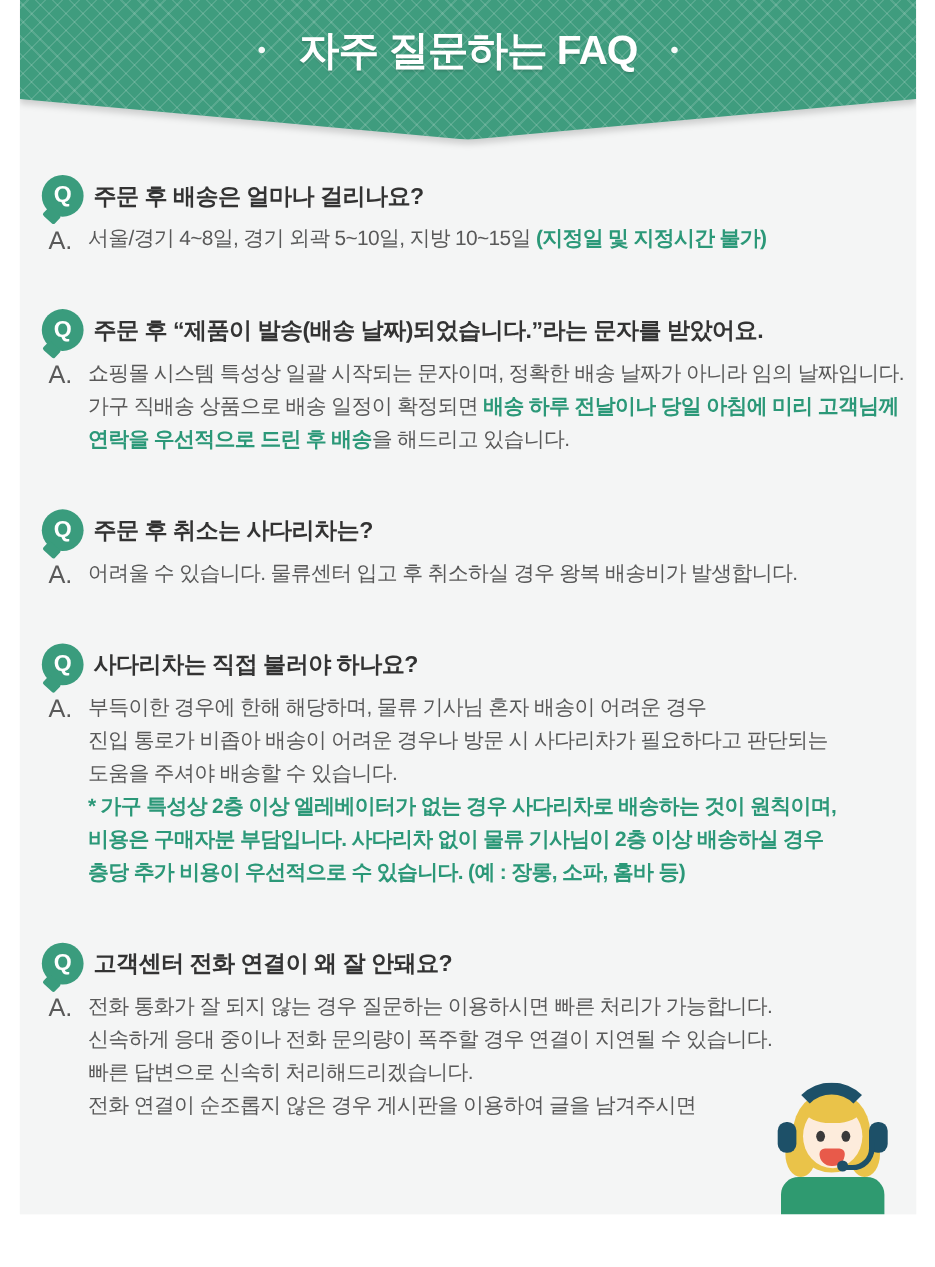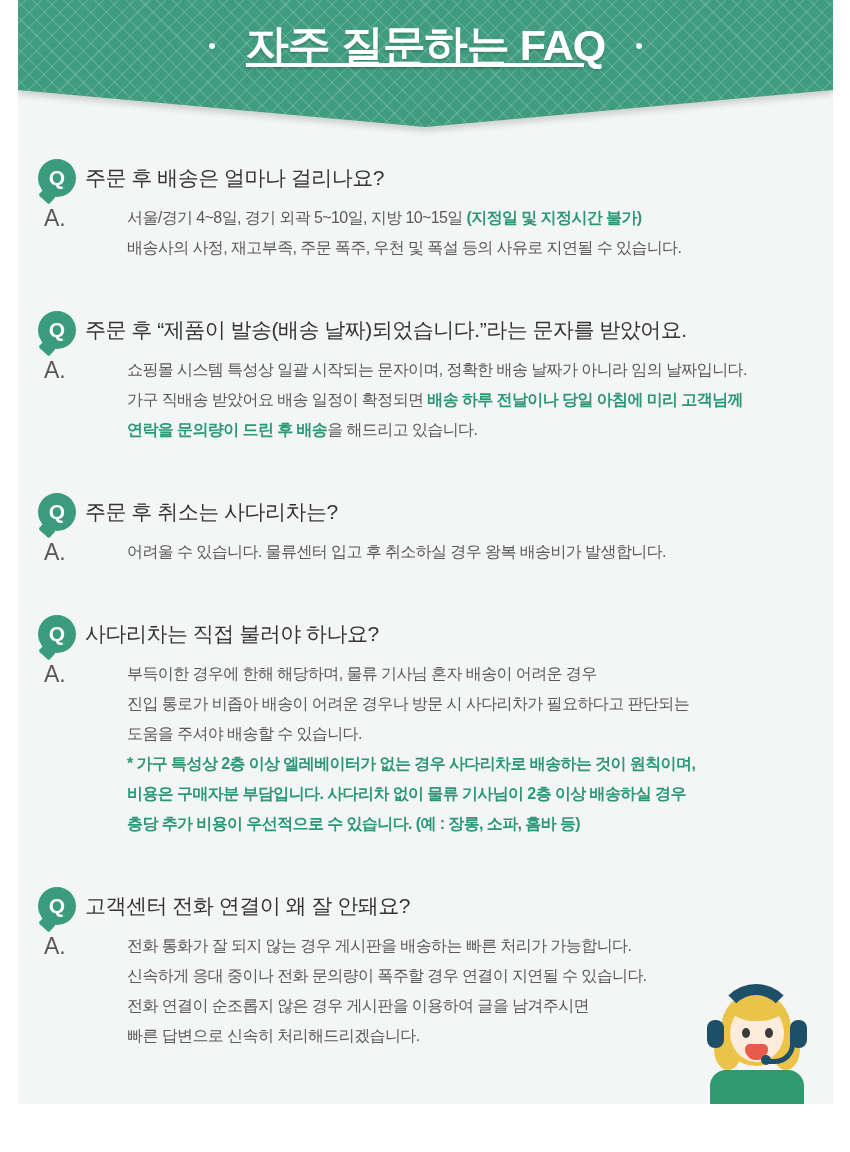--- a/index.html
+++ b/index.html
@@ -21,43 +21,42 @@
       repeating-linear-gradient(-45deg, rgba(255,255,255,.13) 0 1.5px, transparent 1.5px 11px);
     clip-path:polygon(0 0,100% 0,100% 90px,50% 127px,0 90px);
     position:relative;
   }
   .banner-title-row{
     position:absolute;left:0;top:0;width:100%;height:92px;
     display:flex;align-items:center;justify-content:center;gap:30px;
   }
   .banner-dot{color:#ffffff;font-size:22px;line-height:1;opacity:.95;}
   .banner-title{
-    color:#ffffff;font-size:43px;font-weight:700;letter-spacing:-1px;
+    color:#ffffff;font-size:37px;font-weight:700;letter-spacing:-1px;
     text-shadow:0 2px 2px rgba(0,0,0,.15);
-    text-decoration:underline;
   }
   
   .faq-list{padding-top:0;}
   .qa-item{margin-top:48px;}
   .qa-item:first-child{margin-top:32px;}
   .q-row{display:flex;align-items:center;gap:9px;height:38px;padding-left:20px;}
   .q-bubble{
     position:relative;width:38px;height:38px;flex:none;border-radius:50%;
     background:#3a9c7d;color:#fff;font-size:21px;font-weight:800;
     display:flex;align-items:center;justify-content:center;
   }
   .q-bubble::after{
     content:"";position:absolute;left:3px;bottom:-5px;width:12px;height:12px;
     background:#3a9c7d;border-radius:2px;transform:skewX(18deg) rotate(52deg);
   }
-  .q-title{font-size:21px;font-weight:400;color:#333333;letter-spacing:-0.5px;}
+  .q-title{font-size:21px;font-weight:700;color:#333333;letter-spacing:-0.5px;}
   .answer{display:flex;align-items:flex-start;padding-left:26px;margin-top:6px;}
   .a-label{flex:none;width:36px;font-size:23px;color:#595959;line-height:30px;}
   .answer-lines{min-width:0;}
-  .line{font-size:16px;line-height:30px;color:#595959;letter-spacing:-0.6px;white-space:nowrap;margin-left:47px;}
+  .line{font-size:19px;line-height:30px;color:#595959;letter-spacing:-0.6px;white-space:nowrap;}
   .line .seg-green{color:#2b9878;font-weight:700;}
   
   .agent{position:absolute;right:28px;bottom:0;width:96px;height:120px;}
   .agent div{position:absolute;}
   .agent .hair{left:12px;top:8px;width:70px;height:74px;border-radius:50%;background:#eac349;}
   .agent .hair-side-l{left:5px;top:44px;width:28px;height:42px;border-radius:50%;background:#eac349;}
   .agent .hair-side-r{left:63px;top:44px;width:28px;height:42px;border-radius:50%;background:#eac349;}
   .agent .torso{left:1px;top:86px;width:94px;height:34px;border-radius:16px 16px 0 0;background:#2f9a70;}
   .agent .face{left:21px;top:20px;width:54px;height:58px;border-radius:50%;background:#fdecdc;}
   .agent .fringe{left:23px;top:13px;width:50px;height:24px;border-radius:50% 50% 46% 46%;background:#eac349;}
@@ -94,35 +93,34 @@
   <div class="faq-list">
       <section class="qa-item">
         <div class="q-row">
           <span class="q-bubble">Q</span>
           <span class="q-title">주문 후 배송은 얼마나 걸리나요?</span>
         </div>
         <div class="answer">
           <span class="a-label">A.</span>
           <div class="answer-lines">
             <div class="line"><span class="seg">서울/경기 4~8일, 경기 외곽 5~10일, 지방 10~15일 </span><span class="seg-green">(지정일 및 지정시간 불가)</span></div>
-            <div class="line"><span class="seg">배송사의 사정, 재고부족, 주문 폭주, 우천 및 폭설 등의 사유로 지연될 수 있습니다.</span></div>
           </div>
         </div>
       </section>
       <section class="qa-item">
         <div class="q-row">
           <span class="q-bubble">Q</span>
           <span class="q-title">주문 후 “제품이 발송(배송 날짜)되었습니다.”라는 문자를 받았어요.</span>
         </div>
         <div class="answer">
           <span class="a-label">A.</span>
           <div class="answer-lines">
             <div class="line"><span class="seg">쇼핑몰 시스템 특성상 일괄 시작되는 문자이며, 정확한 배송 날짜가 아니라 임의 날짜입니다.</span></div>
-            <div class="line"><span class="seg">가구 직배송 받았어요 배송 일정이 확정되면 </span><span class="seg-green">배송 하루 전날이나 당일 아침에 미리 고객님께</span></div>
-            <div class="line"><span class="seg-green">연락을 문의량이 드린 후 배송</span><span class="seg">을 해드리고 있습니다.</span></div>
+            <div class="line"><span class="seg">가구 직배송 상품으로 배송 일정이 확정되면 </span><span class="seg-green">배송 하루 전날이나 당일 아침에 미리 고객님께</span></div>
+            <div class="line"><span class="seg-green">연락을 우선적으로 드린 후 배송</span><span class="seg">을 해드리고 있습니다.</span></div>
           </div>
         </div>
       </section>
       <section class="qa-item">
         <div class="q-row">
           <span class="q-bubble">Q</span>
           <span class="q-title">주문 후 취소는 사다리차는?</span>
         </div>
         <div class="answer">
           <span class="a-label">A.</span>
@@ -149,24 +147,24 @@
         </div>
       </section>
       <section class="qa-item">
         <div class="q-row">
           <span class="q-bubble">Q</span>
           <span class="q-title">고객센터 전화 연결이 왜 잘 안돼요?</span>
         </div>
         <div class="answer">
           <span class="a-label">A.</span>
           <div class="answer-lines">
-            <div class="line"><span class="seg">전화 통화가 잘 되지 않는 경우 게시판을 배송하는 빠른 처리가 가능합니다.</span></div>
+            <div class="line"><span class="seg">전화 통화가 잘 되지 않는 경우 질문하는 이용하시면 빠른 처리가 가능합니다.</span></div>
             <div class="line"><span class="seg">신속하게 응대 중이나 전화 문의량이 폭주할 경우 연결이 지연될 수 있습니다.</span></div>
+            <div class="line"><span class="seg">빠른 답변으로 신속히 처리해드리겠습니다.</span></div>
             <div class="line"><span class="seg">전화 연결이 순조롭지 않은 경우 게시판을 이용하여 글을 남겨주시면</span></div>
-            <div class="line"><span class="seg">빠른 답변으로 신속히 처리해드리겠습니다.</span></div>
           </div>
         </div>
       </section>
     </div>
 
   <div class="agent">
     <div class="hair"></div>
     <div class="hair-side-l"></div>
     <div class="hair-side-r"></div>
     <div class="torso"></div>

